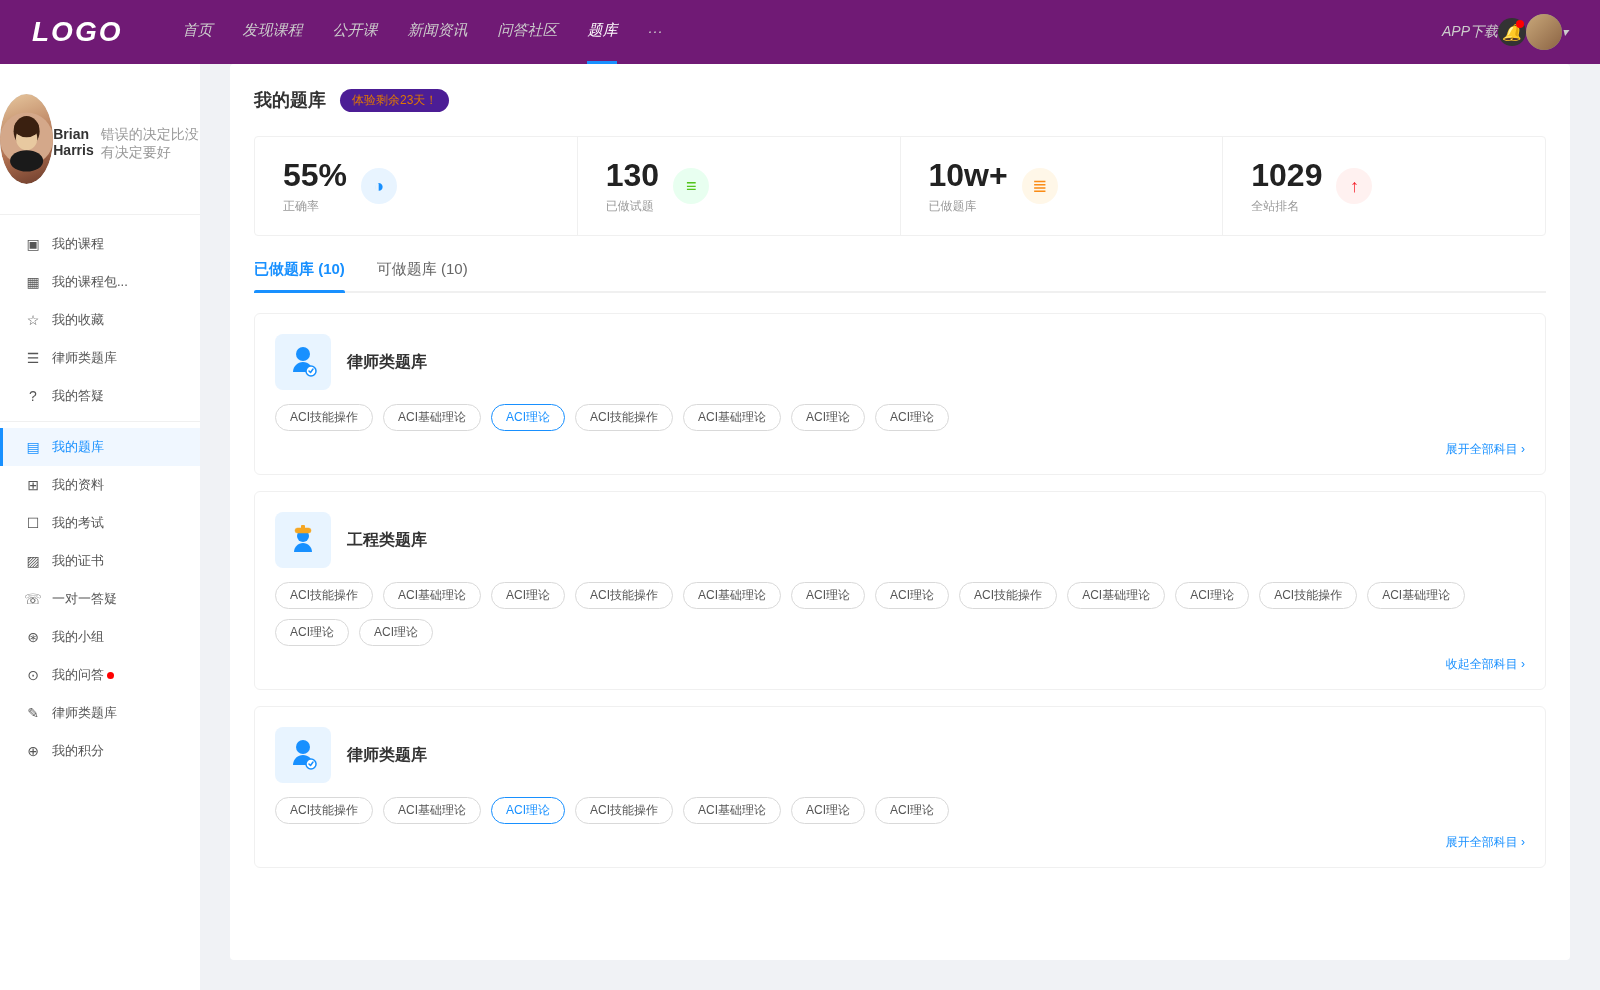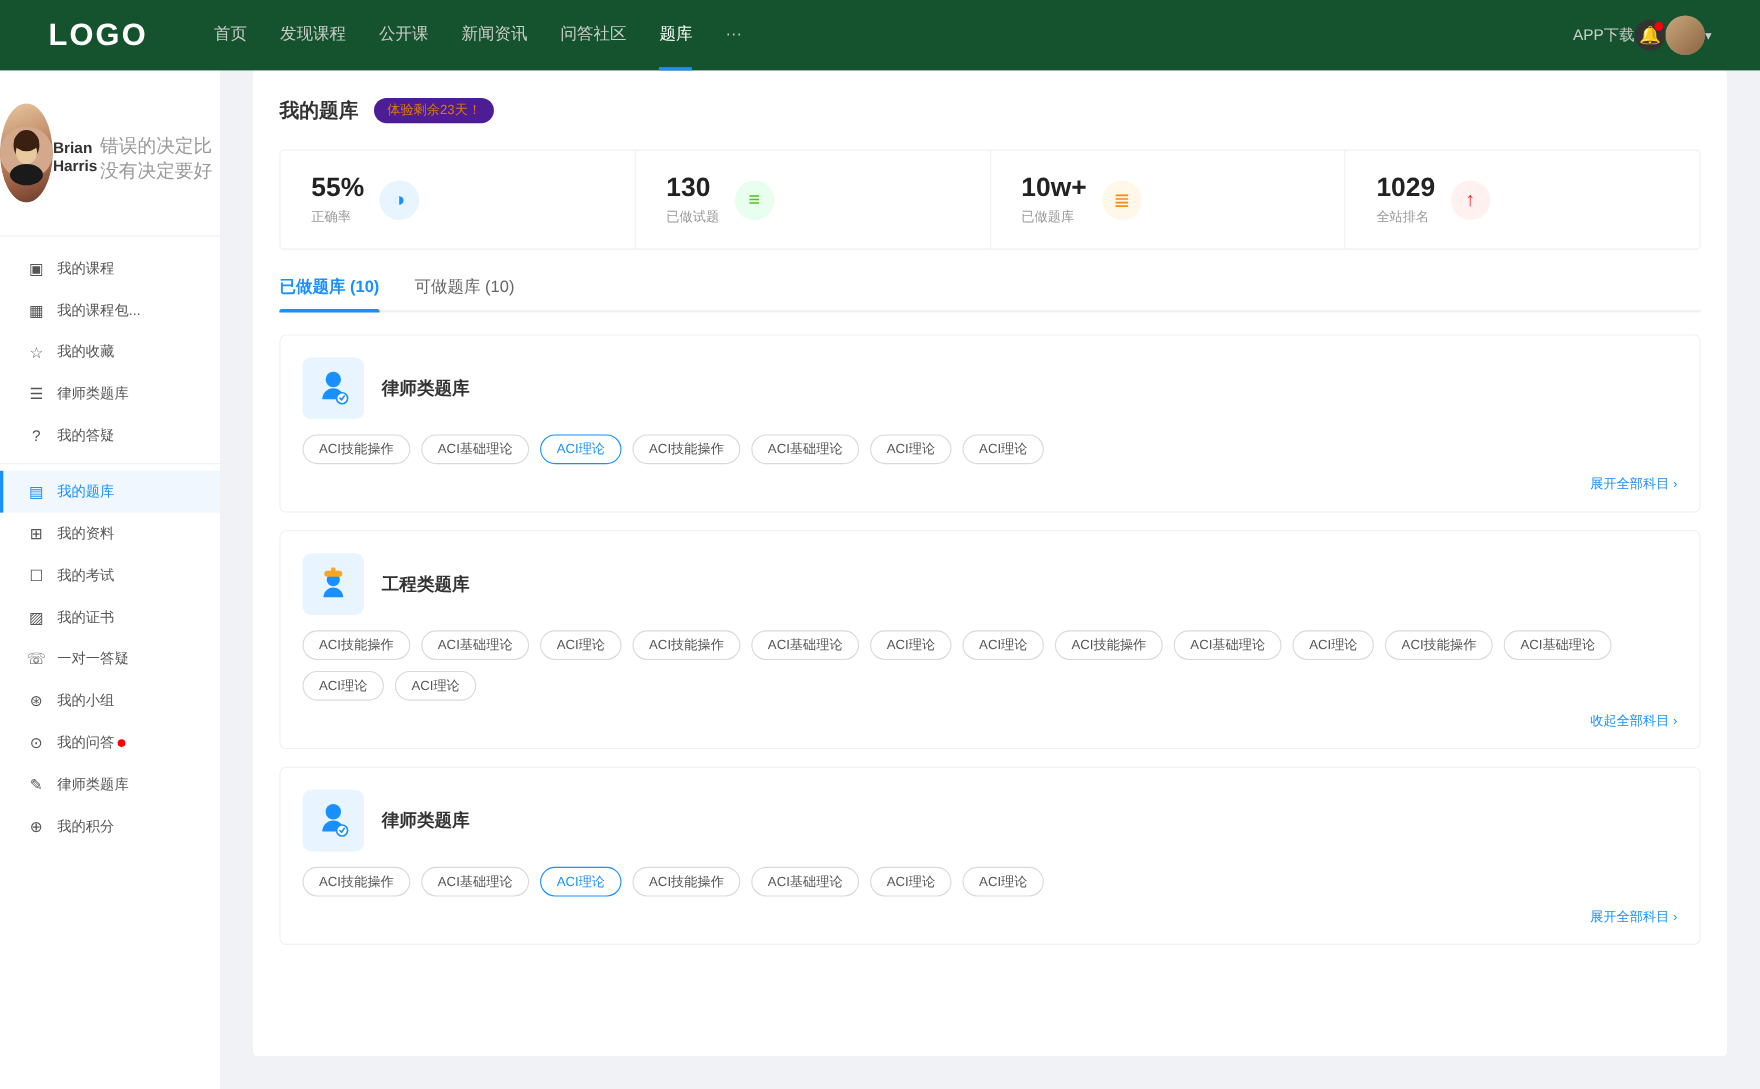--- a/index.html
+++ b/index.html
@@ -1,26 +1,27 @@
 <!DOCTYPE html>
 <html><head>
   <meta charset="utf-8">
   <style>
     * { box-sizing: border-box; margin: 0; padding: 0; }
     body { font-family: "PingFang SC", "Microsoft YaHei", sans-serif; background: #f0f2f5; color: #333; font-size: 14px; }
 
     
     .topnav {
-      background: #14532d;
+      background: #701a75;
       height: 64px;
       display: flex;
       align-items: center;
-      padding: 0 44px;
+      padding: 0 32px;
       position: relative;
       z-index: 10;
+      font-style: italic;
     }
     .topnav-logo {
       color: #fff;
       font-size: 28px;
       font-weight: bold;
       margin-right: 60px;
       letter-spacing: 2px;
     }
     .topnav-links {
       display: flex;
@@ -118,21 +119,21 @@
       display: flex; align-items: center; justify-content: center;
       font-size: 40px;
     }
     .sidebar-name {
       font-size: 14px;
       font-weight: 600;
       color: #333;
       margin-bottom: 4px;
     }
     .sidebar-motto {
-      font-size: 17px;
+      font-size: 14px;
       color: #999;
     }
     .sidebar-menu {
       list-style: none;
     }
     .sidebar-menu-item {
       display: flex;
       align-items: center;
       padding: 10px 24px;
       cursor: pointer;
@@ -216,23 +217,24 @@
     .stat-item {
       flex: 1;
       padding: 20px 28px;
       border-right: 1px solid #f0f0f0;
       display: flex;
       align-items: center;
       gap: 14px;
     }
     .stat-item:last-child { border-right: none; }
     .stat-value {
-      font-size: 24px;
+      font-size: 32px;
       font-weight: 700;
       color: #222;
+      text-align: right;
     }
     .stat-label {
       font-size: 12px;
       color: #999;
       margin-top: 4px;
     }
     .stat-icon {
       width: 36px; height: 36px;
       border-radius: 50%;
       display: flex; align-items: center; justify-content: center;

